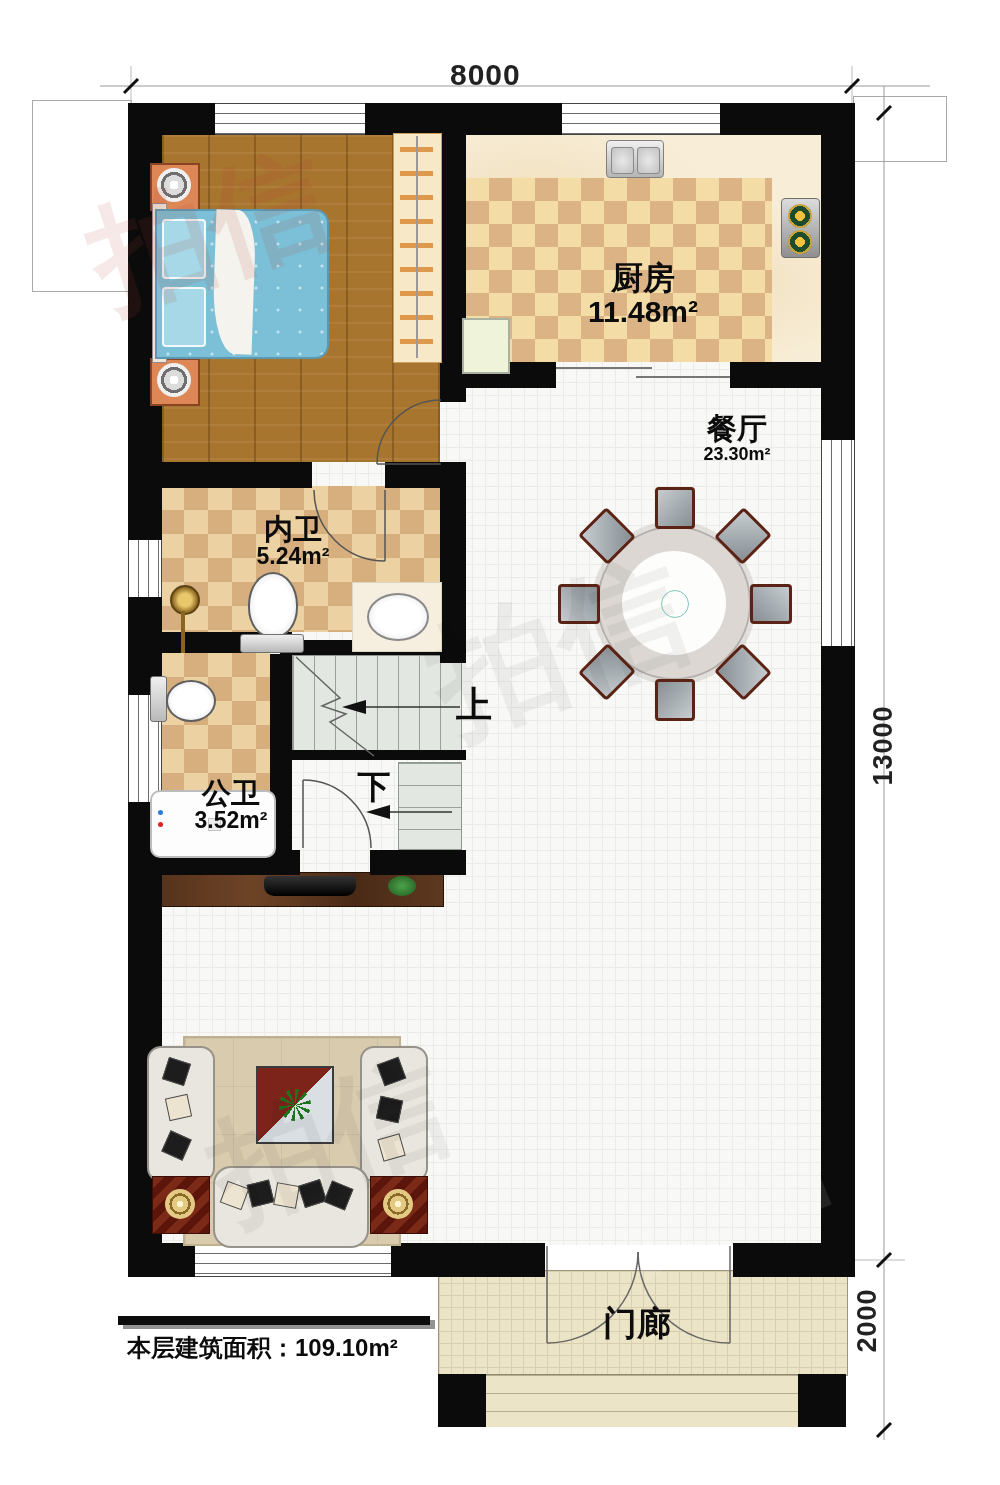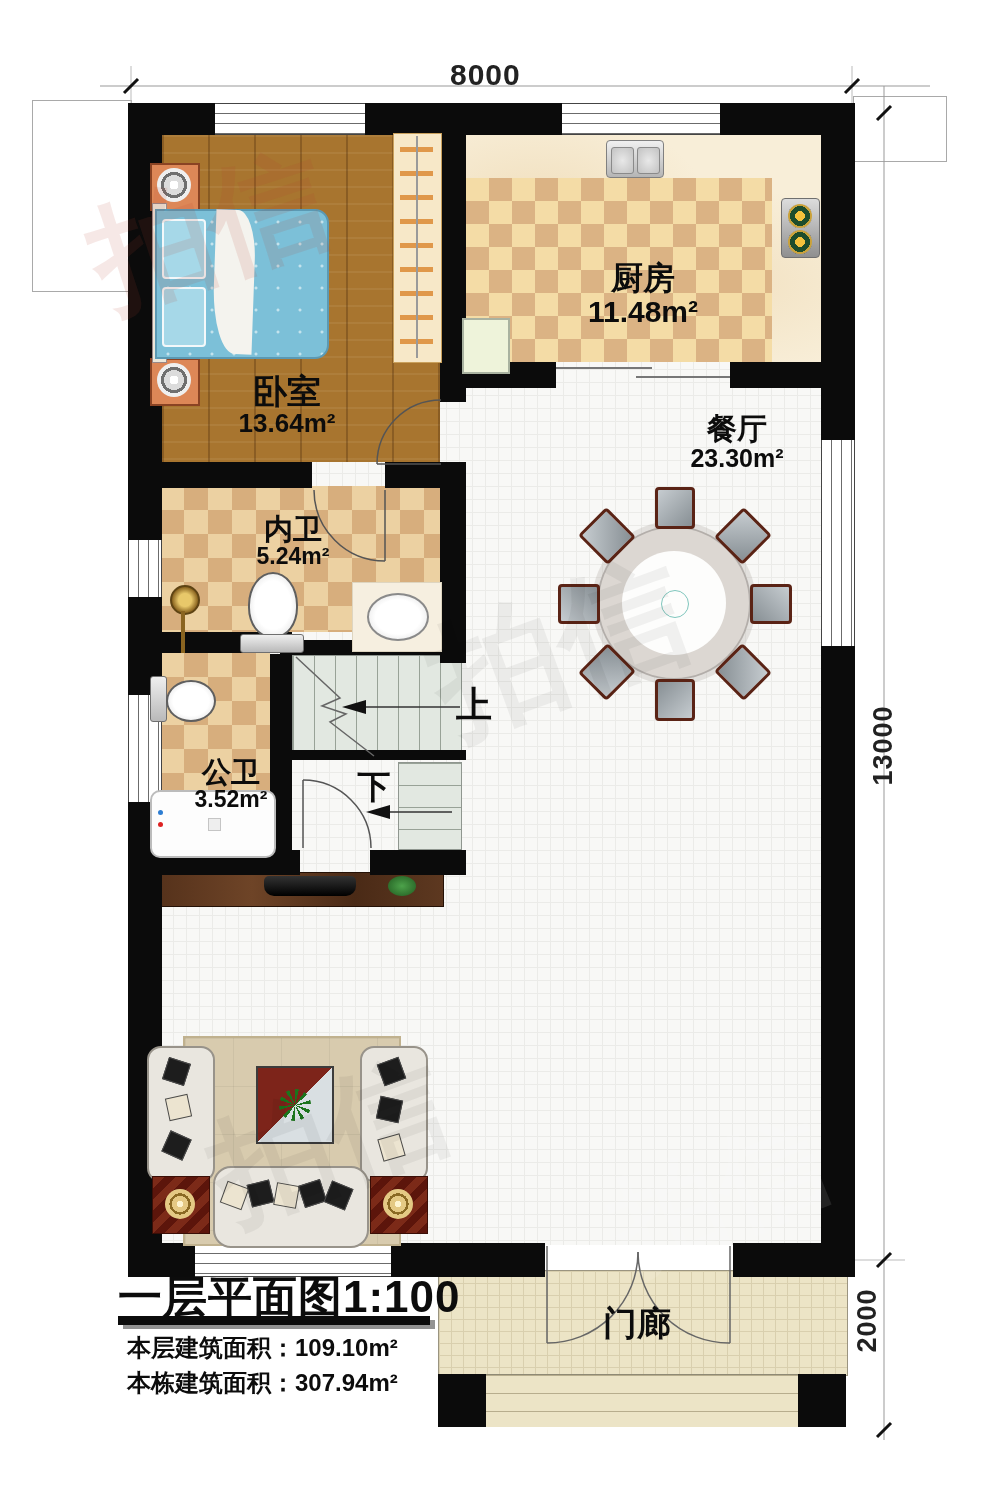--- a/index.html
+++ b/index.html
@@ -224,50 +224,44 @@
     <line x1="547" y1="1246" x2="547" y2="1343" stroke="#666" stroke-width="1.5"></line>
     <line x1="730" y1="1246" x2="730" y2="1343" stroke="#666" stroke-width="1.5"></line>
     <path d="M 547 1343 A 91 91 0 0 0 638 1252" fill="none" stroke="#666" stroke-width="1.5"></path>
     <path d="M 730 1343 A 91 91 0 0 1 638 1252" fill="none" stroke="#666" stroke-width="1.5"></path>
   </svg>
 
   <div class="dim" style="left:450px;top:58px;font-size:30px">8000</div>
   <div class="dim" style="left:828px;top:730px;width:110px;text-align:center;font-size:27px;transform:rotate(-90deg)">13000</div>
   <div class="dim" style="left:822px;top:1305px;width:90px;text-align:center;font-size:27px;transform:rotate(-90deg)">2000</div>
 
-  <div class="lbl" style="left:287px;top:374px;font-size:34px">
-    <div>卧室</div>
-    <div style="font-size:26px">13.64m²</div>
-  </div>
   <div class="lbl" style="left:643px;top:262px;font-size:32px">
     <div>厨房</div>
     <div style="font-size:30px">11.48m²</div>
   </div>
   <div class="lbl" style="left:737px;top:413px;font-size:30px">
     <div>餐厅</div>
-    <div style="font-size:25px">23.30m²</div>
+    <div style="font-size:18px">23.30m²</div>
   </div>
   <div class="lbl" style="left:293px;top:514px;font-size:29px">
     <div>内卫</div>
     <div style="font-size:23px">5.24m²</div>
   </div>
-  <div class="lbl" style="left:231px;top:757px;font-size:29px">
+  <div class="lbl" style="left:231px;top:778px;font-size:29px">
     <div>公卫</div>
     <div style="font-size:23px">3.52m²</div>
   </div>
   <div class="lbl" style="left:637px;top:1306px;font-size:34px">
     <div>门廊</div>
   </div>
 
   <div class="lbl" style="left:474px;top:686px;font-size:36px">上</div>
   <div class="lbl" style="left:374px;top:770px;font-size:33px">下</div>
 
   <div class="wm" style="left:90px;top:150px;font-size:120px;color:rgba(178,62,50,.12);transform:rotate(-18deg)">拍信</div>
   <div class="wm" style="left:430px;top:560px;font-size:130px;color:rgba(0,0,0,.05);transform:rotate(-20deg)">拍信</div>
   <div class="wm" style="left:210px;top:1060px;font-size:120px;color:rgba(0,0,0,.05);transform:rotate(-20deg)">拍信</div>
   <div class="wm" style="left:610px;top:1120px;font-size:110px;color:rgba(255,255,255,.10);transform:rotate(-22deg)">拍信</div>
 
-  <div class="tb-title">一层平面图1:100</div>
   <div class="tb-bar"></div>
   <div class="tb-line" style="top:1332px">本层建筑面积：109.10m²</div>
-  <div class="tb-line" style="top:1367px">本栋建筑面积：307.94m²</div>
 
 </div>
 
 </body></html>

